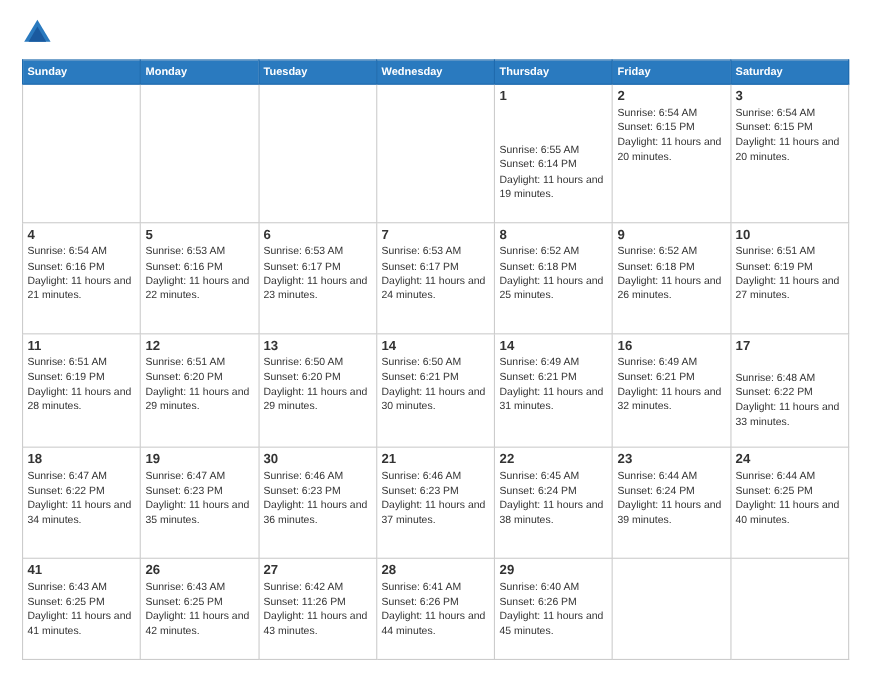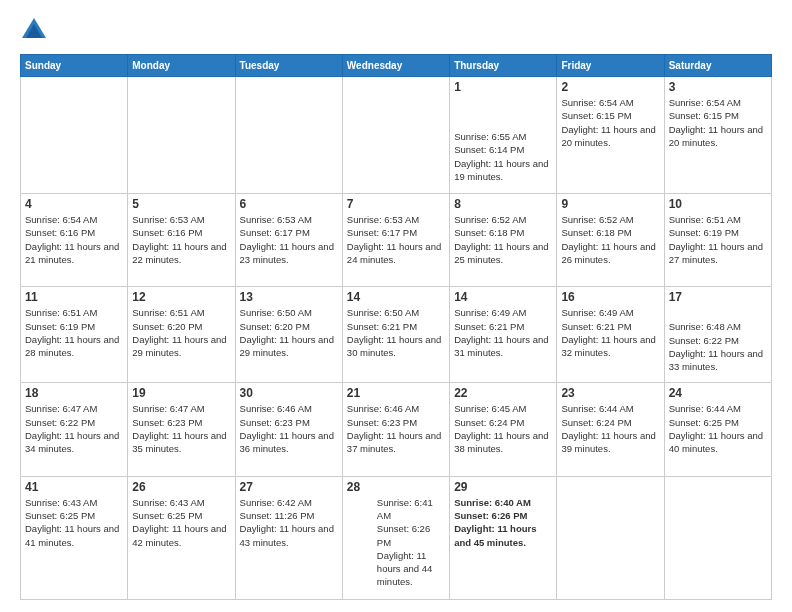--- a/index.html
+++ b/index.html
@@ -307,27 +307,27 @@
 Daylight: 11 hours and 42 minutes.</div>
           </td>
           <td>
             <span class="day-number">27</span>
             <div class="day-info" style="white-space: pre-line;">Sunrise: 6:42 AM
 Sunset: 11:26 PM
 Daylight: 11 hours and 43 minutes.</div>
           </td>
           <td>
             <span class="day-number">28</span>
-            <div class="day-info" style="white-space: pre-line; margin-left: 30px;">Sunrise: 6:41 AM
+            <div class="day-info" style="white-space: pre-line;">Sunrise: 6:41 AM
 Sunset: 6:26 PM
 Daylight: 11 hours and 44 minutes.</div>
           </td>
           <td>
             <span class="day-number">29</span>
-            <div class="day-info" style="white-space: pre-line; font-weight: bold;">Sunrise: 6:40 AM
+            <div class="day-info" style="white-space: pre-line;">Sunrise: 6:40 AM
 Sunset: 6:26 PM
 Daylight: 11 hours and 45 minutes.</div>
           </td>
           <td class="empty-cell"></td>
           <td class="empty-cell"></td>
         </tr>
       </tbody>
   </table>
 </div>
 

